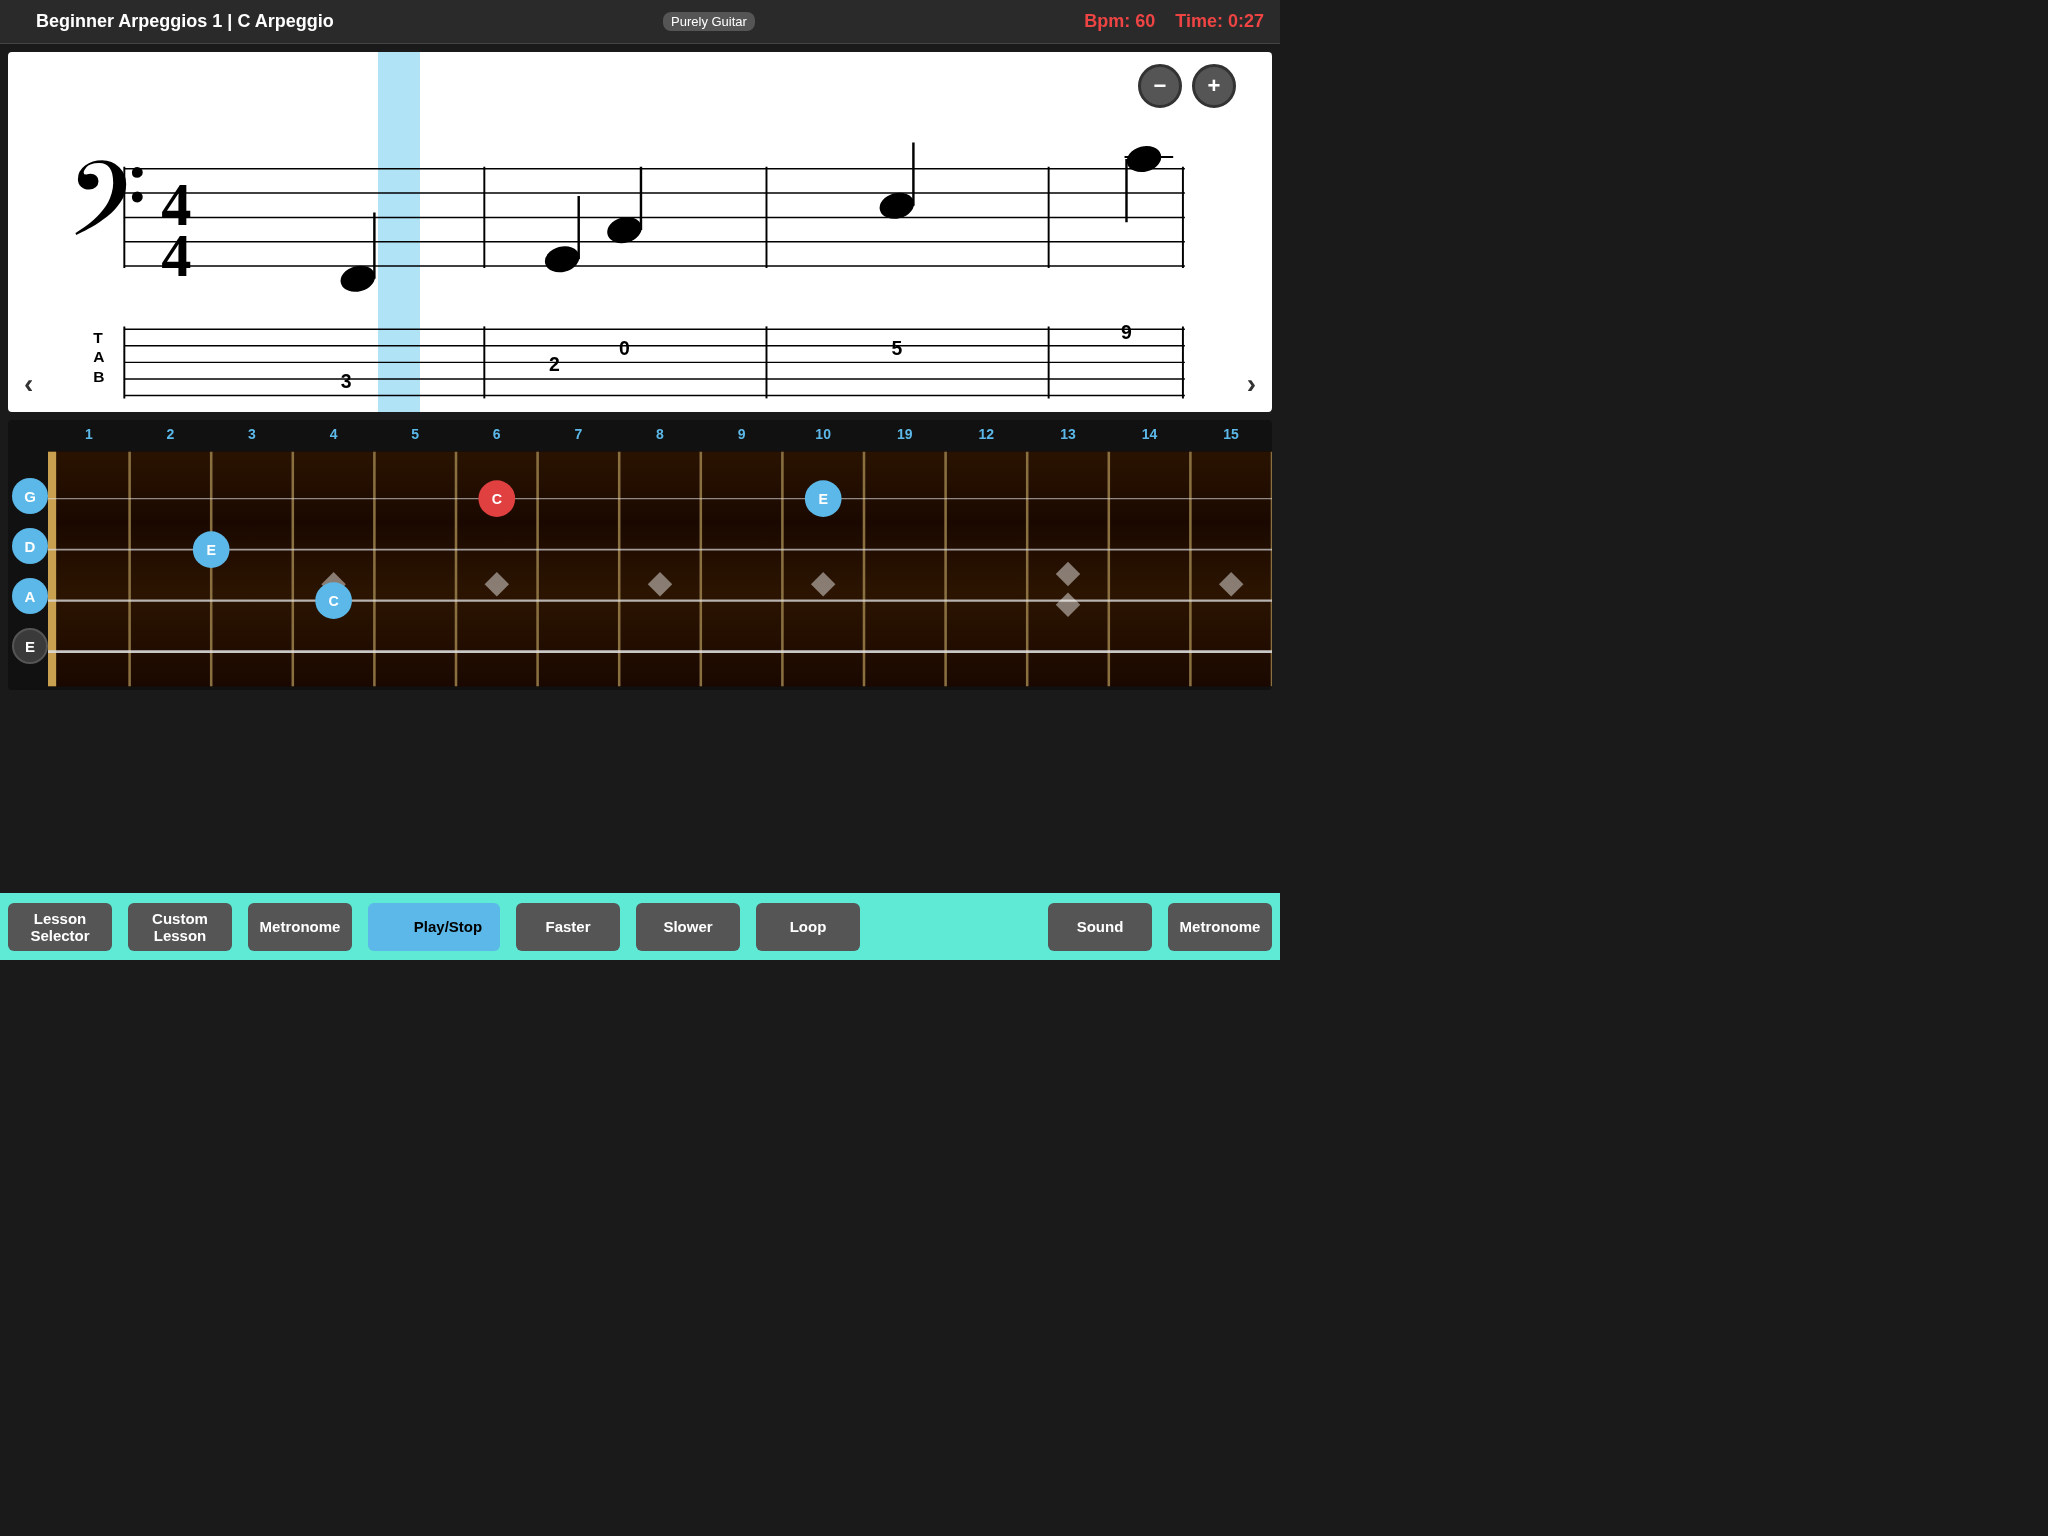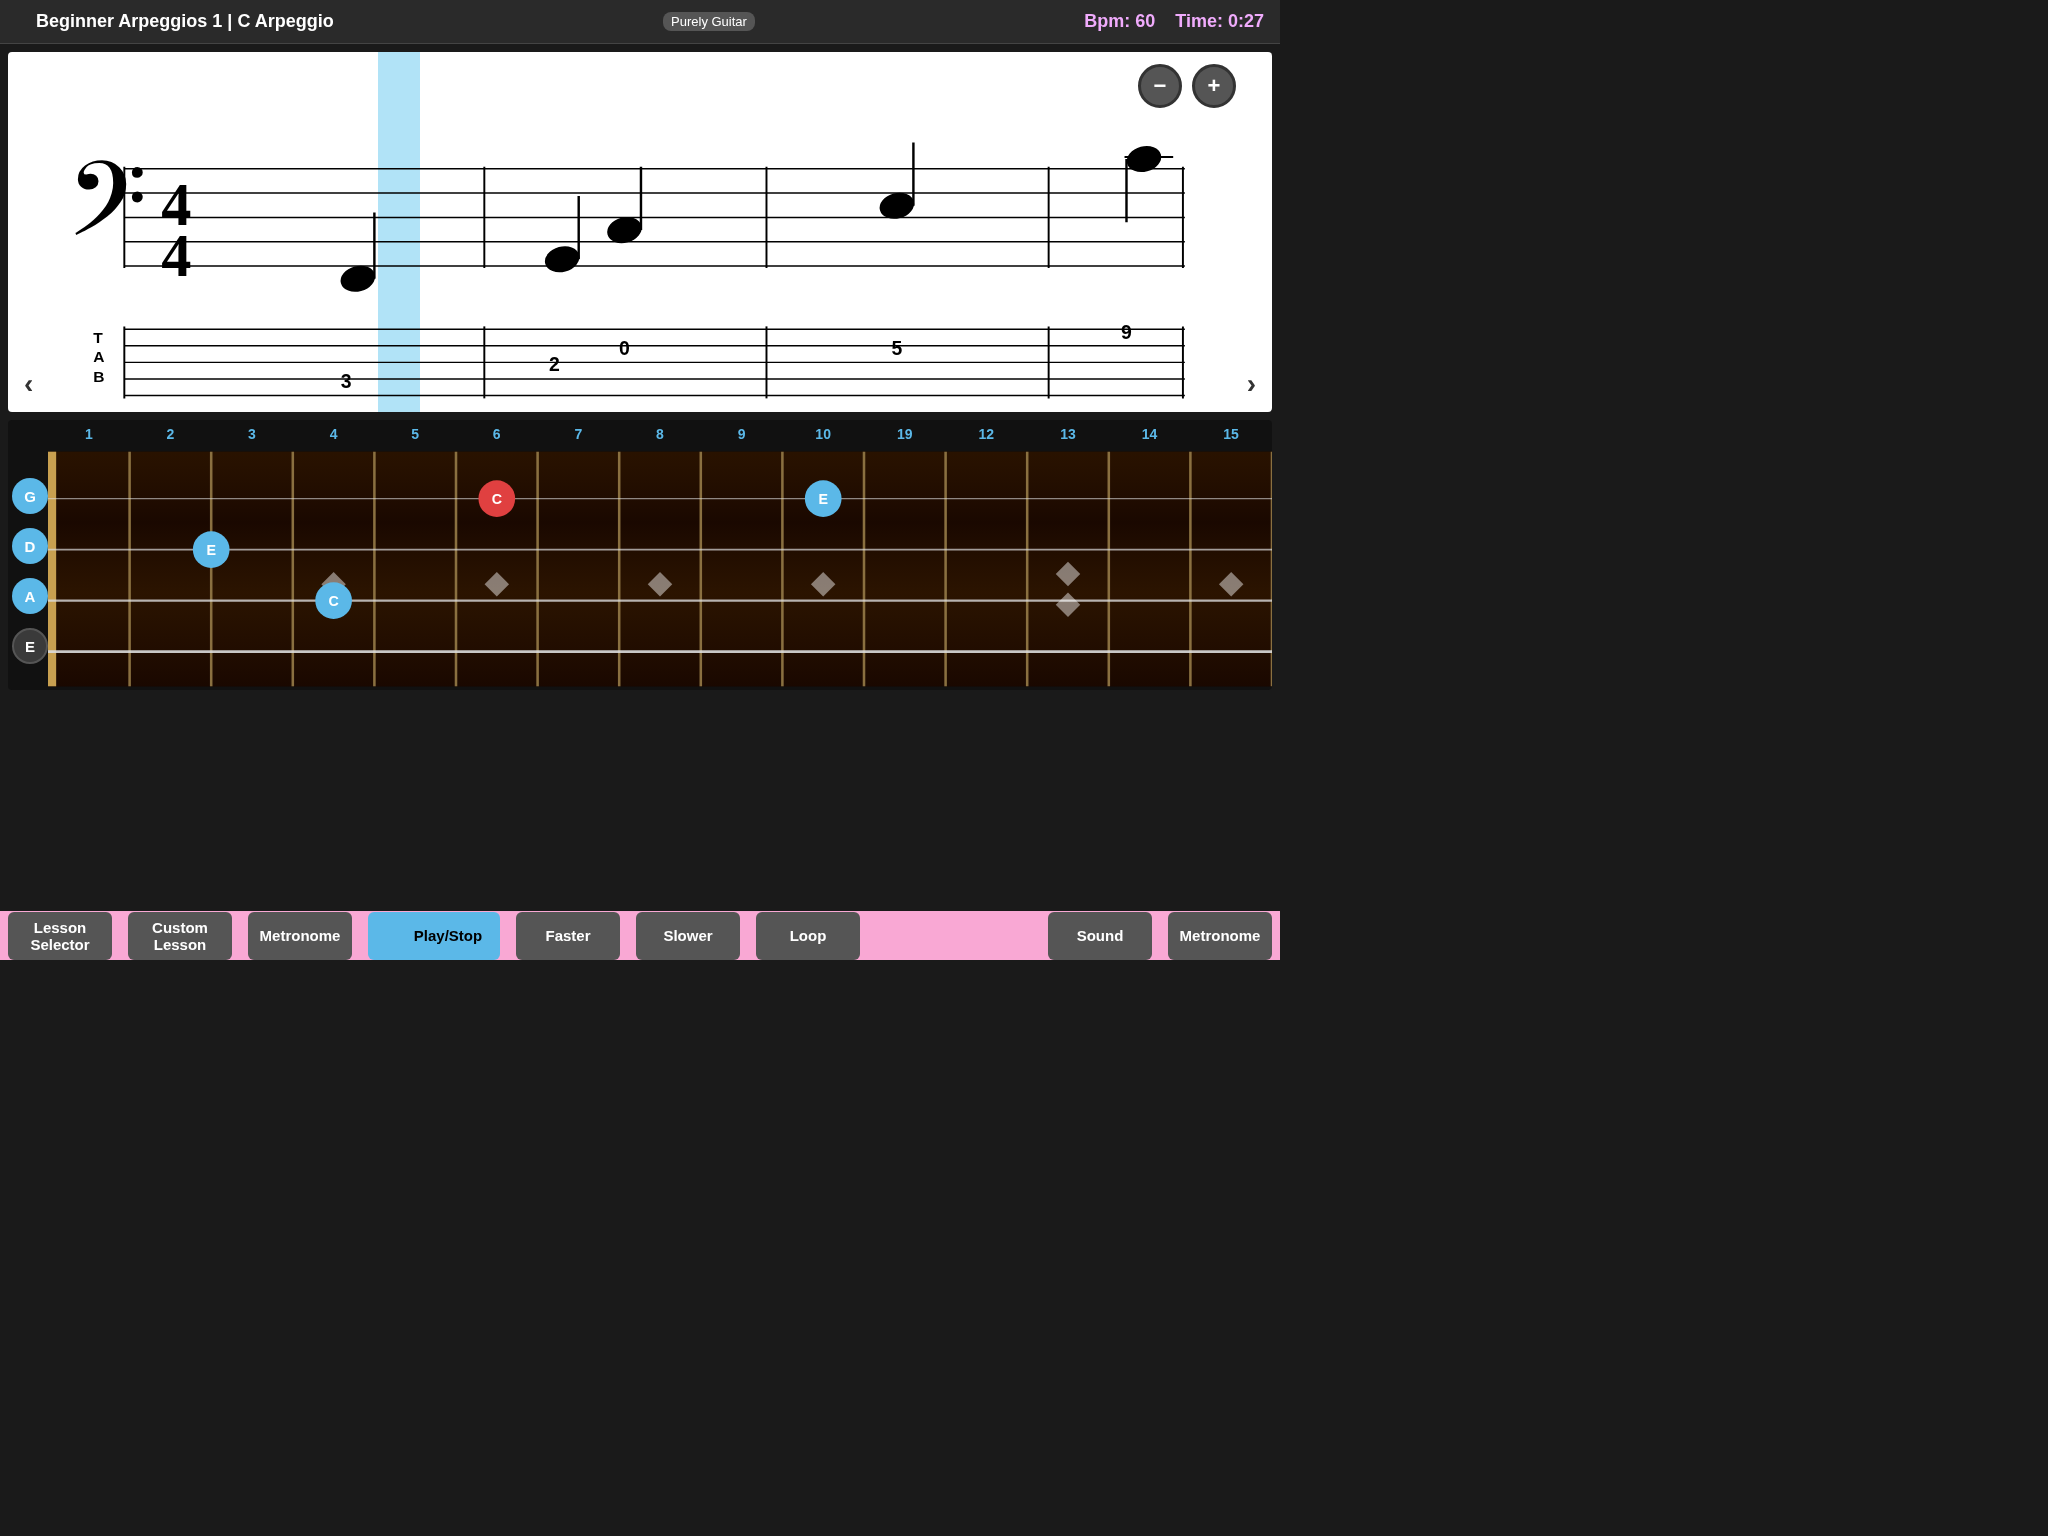--- a/index.html
+++ b/index.html
@@ -30,21 +30,21 @@
       margin-left: 20px;
     }
     #top-bar .logo {
       color: #fff;
       font-size: 13px;
       background: #555;
       border-radius: 8px;
       padding: 2px 8px;
     }
     #top-bar .time-info {
-      color: #f0abfc;
+      color: #ef4444;
       font-size: 18px;
       font-weight: bold;
     }
 
     
     #sheet-area {
       width: calc(100% - 16px);
       margin: 8px;
       height: 360px;
       background: #fff;
@@ -138,22 +138,22 @@
     }
     .string-label.active { background: #5bb8e8; }
     .string-label.inactive { background: #3a3a3a; border: 2px solid #555; }
 
     
     #bottom-bar {
       position: absolute;
       bottom: 0;
       left: 0;
       right: 0;
-      height: 49px;
-      background: #f9a8d4;
+      height: 67px;
+      background: #5eead4;
       display: flex;
       align-items: center;
       gap: 16px;
       padding: 0 8px;
     }
     .toolbar-btn {
       flex: 1;
       height: 48px;
       background: #555;
       border: none;

